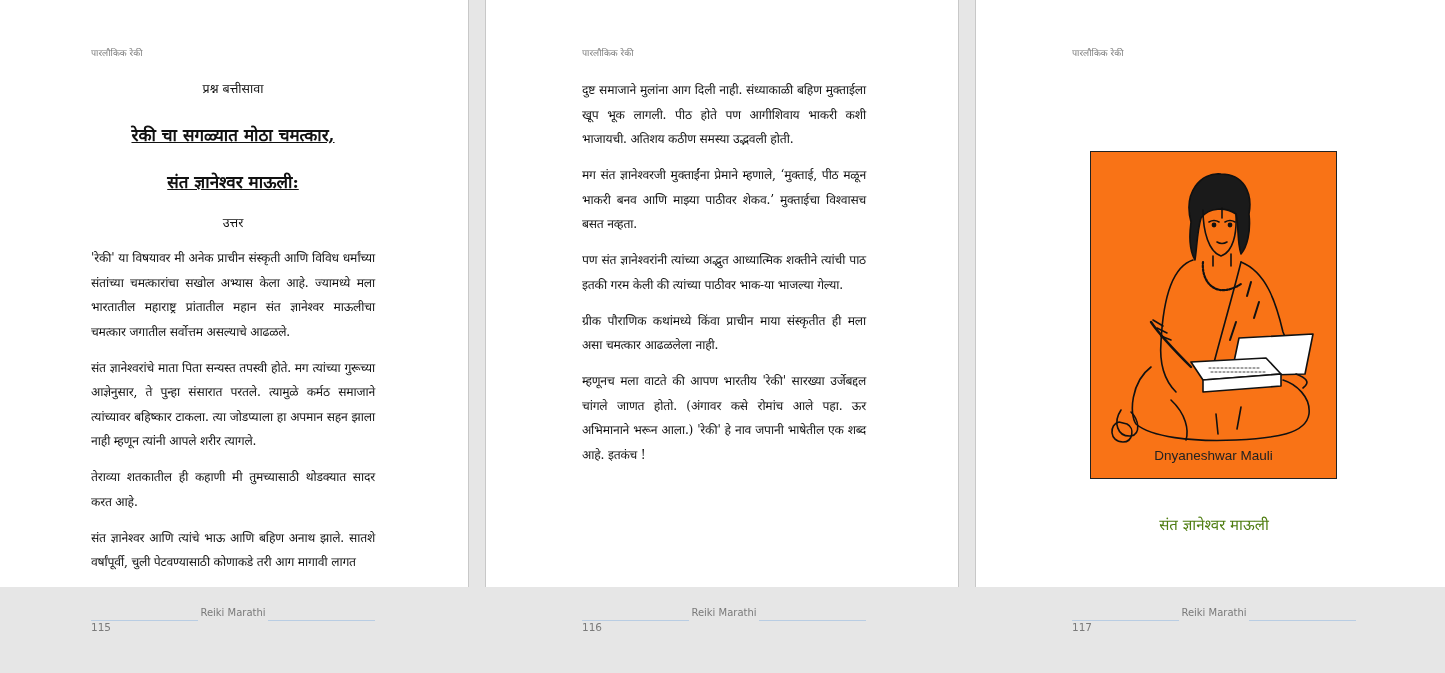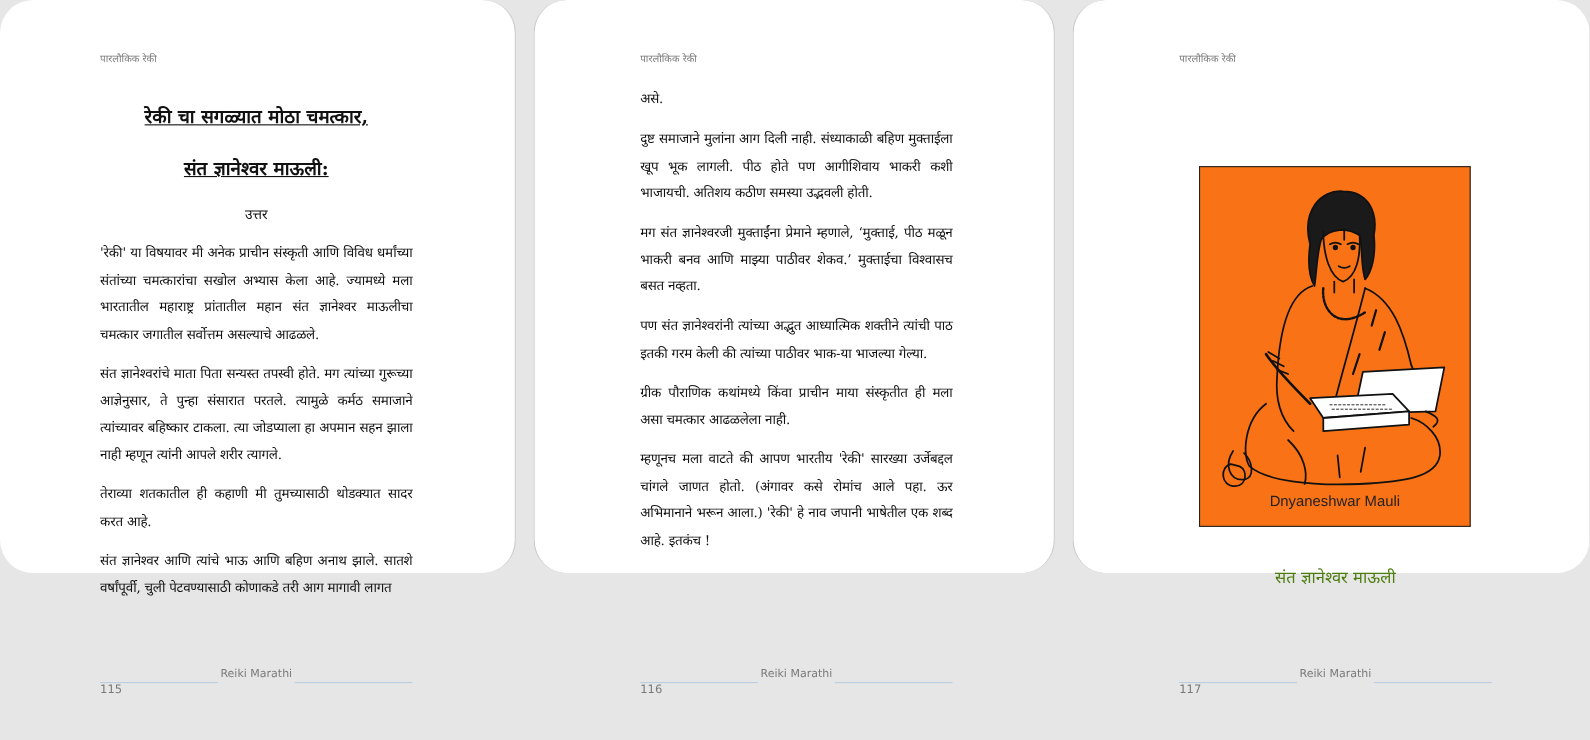--- a/index.html
+++ b/index.html
@@ -13,24 +13,23 @@
     }
     .viewer {
       position: relative;
       width: 1445px;
       height: 673px;
       background: #e6e6e6;
     }
     .page {
       position: absolute;
       top: 0;
-      height: 521px;
+      height: 587px;
       background: #ffffff;
       box-sizing: border-box;
-      border-radius: 30px;
     }
     .page.p1 { left: 0; width: 469px; border-right: 1px solid #c8c8c8; }
     .page.p2 { left: 485px; width: 474px; border-left: 1px solid #c8c8c8; border-right: 1px solid #c8c8c8; }
     .page.p3 { left: 975px; width: 470px; border-left: 1px solid #c8c8c8; }
 
     .running-header {
       position: absolute;
       top: 46px;
       font-family: "DejaVu Sans", sans-serif;
       font-size: 9px;
@@ -139,40 +138,40 @@
     }
   </style>
 </head>
 <body>
 
 <div class="viewer">
 
   <div class="page p1">
     <div class="running-header">पारलौकिक रेकी</div>
     <div class="content">
+      <p class="q-label center">प्रश्न बत्तीसावा</p>
       <p class="title-line center">रेकी चा सगळ्यात मोठा चमत्कार,</p>
       <p class="title-line center">संत ज्ञानेश्वर माऊली:</p>
       <p class="answer-label center">उत्तर</p>
       <p class="para">'रेकी' या विषयावर मी अनेक प्राचीन संस्कृती आणि विविध धर्मांच्या संतांच्या चमत्कारांचा सखोल अभ्यास केला आहे. ज्यामध्ये मला भारतातील महाराष्ट्र प्रांतातील महान संत ज्ञानेश्वर माऊलीचा चमत्कार जगातील सर्वोत्तम असल्याचे आढळले.</p>
       <p class="para">संत ज्ञानेश्वरांचे माता पिता सन्यस्त तपस्वी होते. मग त्यांच्या गुरूच्या आज्ञेनुसार, ते पुन्हा संसारात परतले. त्यामुळे कर्मठ समाजाने त्यांच्यावर बहिष्कार टाकला. त्या जोडप्याला हा अपमान सहन झाला नाही म्हणून त्यांनी आपले शरीर त्यागले.</p>
       <p class="para">तेराव्या शतकातील ही कहाणी मी तुमच्यासाठी थोडक्यात सादर करत आहे.</p>
       <p class="para">संत ज्ञानेश्वर आणि त्यांचे भाऊ आणि बहिण अनाथ झाले. सातशे वर्षांपूर्वी, चुली पेटवण्यासाठी कोणाकडे तरी आग मागावी लागत</p>
     </div>
     <div class="footer">
       <div class="line left"></div>
       <div class="book-title">Reiki Marathi</div>
       <div class="line right"></div>
       <div class="page-number">115</div>
     </div>
   </div>
 
   <div class="page p2">
     <div class="running-header">पारलौकिक रेकी</div>
     <div class="content">
-      <p class="para">असे.</p>
       <p class="para">दुष्ट समाजाने मुलांना आग दिली नाही. संध्याकाळी बहिण मुक्ताईला खूप भूक लागली. पीठ होते पण आगीशिवाय भाकरी कशी भाजायची. अतिशय कठीण समस्या उद्भवली होती.</p>
       <p class="para">मग संत ज्ञानेश्वरजी मुक्ताईंना प्रेमाने म्हणाले, ‘मुक्ताई, पीठ मळून भाकरी बनव आणि माझ्या पाठीवर शेकव.’ मुक्ताईचा विश्वासच बसत नव्हता.</p>
       <p class="para">पण संत ज्ञानेश्वरांनी त्यांच्या अद्भुत आध्यात्मिक शक्तीने त्यांची पाठ इतकी गरम केली की त्यांच्या पाठीवर भाक-या भाजल्या गेल्या.</p>
       <p class="para">ग्रीक पौराणिक कथांमध्ये किंवा प्राचीन माया संस्कृतीत ही मला असा चमत्कार आढळलेला नाही.</p>
       <p class="para">म्हणूनच मला वाटते की आपण भारतीय 'रेकी' सारख्या उर्जेबद्दल चांगले जाणत होतो. (अंगावर कसे रोमांच आले पहा. ऊर अभिमानाने भरून आला.) 'रेकी' हे नाव जपानी भाषेतील एक शब्द आहे. इतकंच !</p>
     </div>
     <div class="footer">
       <div class="line left"></div>
       <div class="book-title">Reiki Marathi</div>
       <div class="line right"></div>

